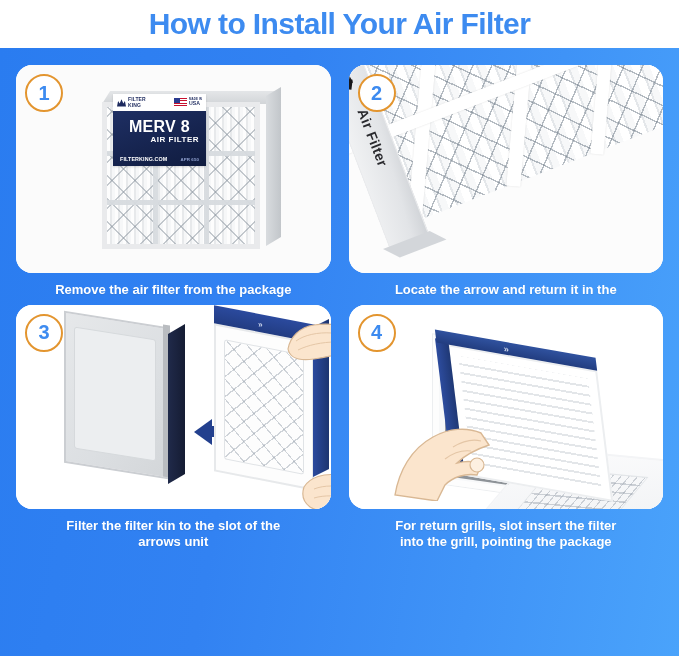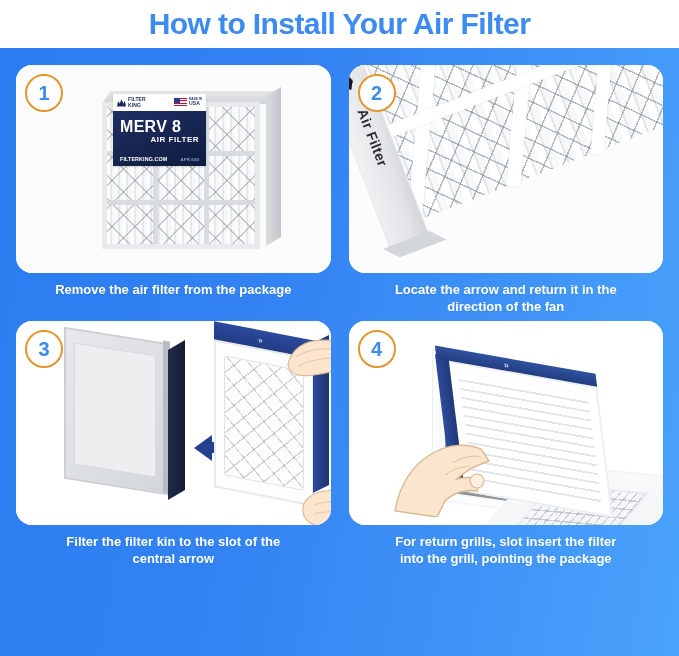--- a/index.html
+++ b/index.html
@@ -196,21 +196,21 @@
   .usa-text .small { font-size: 2.9px; display: block; letter-spacing: .1px; }
   .p1-label-main {
     height: 55px;
     background: linear-gradient(160deg, #1e2f63 0%, #16244f 55%, #101c3f 100%);
     color: #ffffff;
     padding: 8px 7px 4px 7px;
     display: flex; flex-direction: column; justify-content: space-between;
   }
   .merv {
     font-size: 16px; font-weight: bold; letter-spacing: .3px;
-    line-height: 1;
+    text-align: center; line-height: 1;
   }
   .airfilter-sub {
     font-size: 8px; font-weight: bold; letter-spacing: .5px;
     text-align: right; line-height: 1; margin-top: 1px;
   }
   .p1-label-bot {
     display: flex; align-items: flex-end; justify-content: space-between;
     margin-top: 5px;
   }
   .fk-url { font-size: 5.4px; font-weight: bold; letter-spacing: .1px; }
@@ -566,21 +566,20 @@
               </div>
 
               <div class="p2-text-block">
                 <div class="p2-airfilter">Air Filter</div>
               </div>
             </div>
           </div>
         </div>
         <div class="caption">
           <div>Locate the arrow and return it in the</div>
-          <div>direction of the fan</div>
         </div>
       </div>
 
       <div class="step step-row-2">
         <div class="card">
           <div class="badge">3</div>
 
           <div class="p3-scene">
 
             <div class="p3-unit">
@@ -616,21 +615,21 @@
                 <path d="M2 16 C8 6 22 2 36 4 C50 6 56 14 57 24 L50 42 C36 44 18 42 8 36 C0 30 0 22 2 16 Z" fill="#fbe5cd" stroke="#d9b894" stroke-width="1.2"></path>
                 <path d="M12 18 C22 14 36 14 48 18" fill="none" stroke="#e4c6a6" stroke-width="1"></path>
                 <path d="M12 27 C22 24 36 24 47 28" fill="none" stroke="#e4c6a6" stroke-width="1"></path>
               </svg>
             </div>
 
           </div>
         </div>
         <div class="caption">
           <div>Filter the filter kin to the slot of the</div>
-          <div>central arrow</div>
+          <div>arrows unit</div>
         </div>
       </div>
 
       <div class="step step-row-2">
         <div class="card">
           <div class="badge">4</div>
 
           <div class="p4-scene">
 
             <div class="p4-wall">

